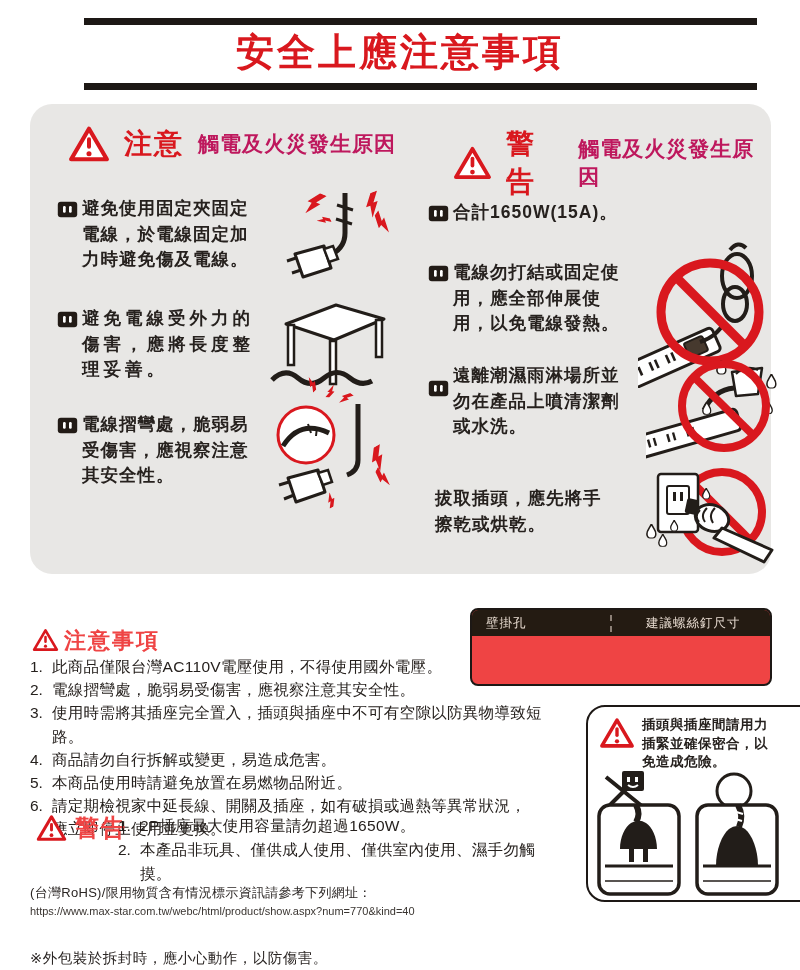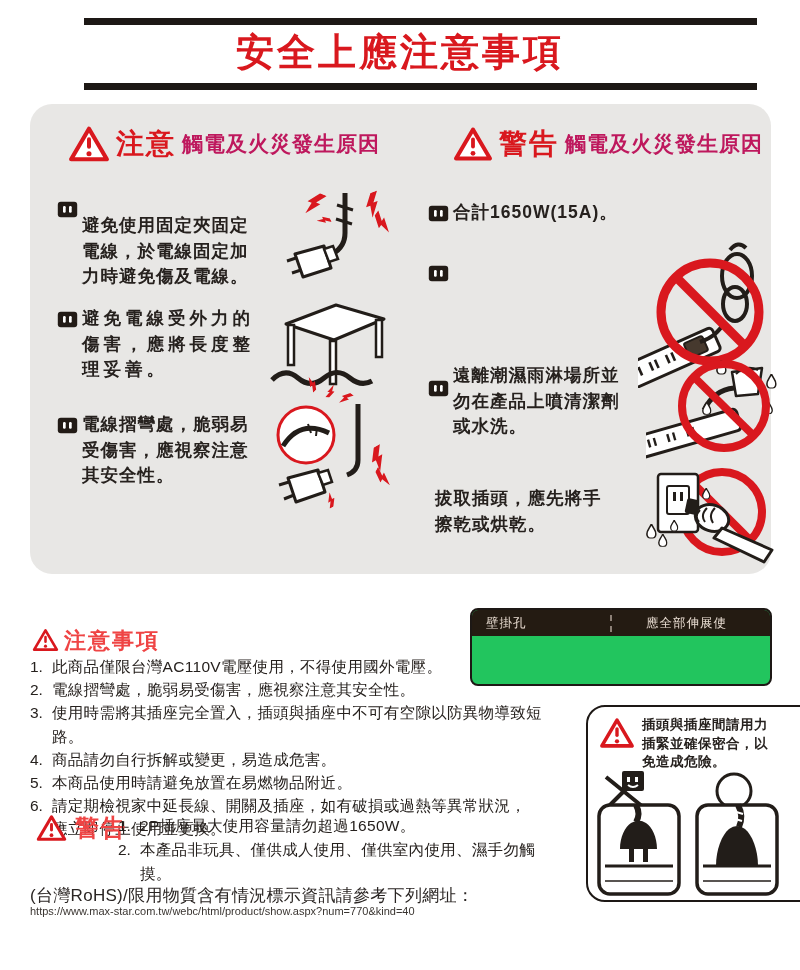--- a/index.html
+++ b/index.html
@@ -4,30 +4,30 @@
 <style>
   html,body{margin:0;padding:0;background:#fff;}
   .page{position:relative;width:800px;height:970px;background:#ffffff;overflow:hidden;
         font-family:"Liberation Sans","DejaVu Sans",sans-serif;color:#26211e;}
   .abs{position:absolute;}
   .hbar{position:absolute;left:84px;width:673px;height:7px;background:#1d1815;}
   .title{position:absolute;left:0;right:0;top:27px;margin:0;text-align:center;
          font-size:38px;font-weight:bold;letter-spacing:3px;color:#d9181e;}
   .panel{position:absolute;left:30px;top:104px;width:741px;height:470px;
          background:#e8e7e5;border-radius:22px;}
-  .col-head{position:absolute;display:flex;align-items:center;gap:6px;}
+  .col-head{position:absolute;display:flex;align-items:center;gap:14px;}
   .head-label{font-size:28px;font-weight:bold;color:#d9181e;letter-spacing:2px;}
   .head-sub{font-size:21px;font-weight:600;color:#be185d;letter-spacing:1px;}
   .item-text{position:absolute;font-size:17.5px;line-height:25.5px;letter-spacing:1px;
              color:#26211e;font-weight:600;white-space:pre-line;}
   .bullet{position:absolute;width:21px;height:17px;}
   .illus{position:absolute;}
   
   .spec-table{position:absolute;left:470px;top:608px;width:302px;height:78px;
-              border:2px solid #1d1815;border-radius:8px;background:#22c55e;overflow:hidden;
+              border:2px solid #1d1815;border-radius:8px;background:#ef4444;overflow:hidden;
               display:flex;flex-direction:column;box-sizing:border-box;}
   .spec-head{display:flex;height:26px;background:#241b12;color:#e9ddd2;
              font-size:12.5px;align-items:center;letter-spacing:1px;}
   .spec-head .h1{width:140px;padding-left:14px;box-sizing:border-box;border-right:2px dashed #8d8177;}
   .spec-head .h2{flex:1;padding-left:34px;}
   .spec-body{flex:1;position:relative;margin-top:48px;}
   .spec-div{position:absolute;left:138px;top:0;bottom:0;border-left:2px dashed #1d1815;}
   .mm{position:absolute;font-size:13px;font-weight:bold;color:#26211e;}
   
   .sec-title{position:absolute;font-size:22px;font-weight:bold;color:#ef4444;letter-spacing:2px;}
@@ -36,21 +36,21 @@
   .note .num{width:22px;flex:none;}
   .note .txt{flex:1;white-space:pre-line;letter-spacing:0.3px;}
   .warn-list{position:absolute;left:118px;top:814px;width:440px;font-size:15.5px;line-height:24px;}
   
   .insert-box{position:absolute;left:565px;top:705px;width:236px;height:197px;background:#fff;
               border:2.5px solid #1d1815;border-radius:19px;box-sizing:border-box;margin-left:21px;}
   .insert-text{position:absolute;left:54px;top:9px;width:142px;font-size:13.5px;line-height:18.5px;
                font-weight:600;white-space:pre-line;letter-spacing:0.5px;}
   
   .foot{position:absolute;left:30px;color:#2a2523;}
-  .f-small{font-size:17px;letter-spacing:0.3px;}
+  .f-small{font-size:13px;letter-spacing:0.3px;}
   .f-url{font-size:11px;color:#3a3531;}
   .f-med{font-size:14.5px;letter-spacing:0.5px;}
 </style>
 </head>
 <body>
 
 <svg width="0" height="0" style="position:absolute" aria-hidden="true">
   <defs>
     <symbol id="warn-tri" viewBox="0 0 40 36">
       <path d="M20,3.5 L37,32.5 H3 Z" fill="#fff" stroke="#d9181e" stroke-width="4" stroke-linejoin="round"></path>
@@ -94,21 +94,21 @@
       <svg width="40" height="36">
           <use href="#warn-tri"></use>
         </svg>
       <span class="head-label">警告</span>
       <span class="head-sub">觸電及火災發生原因</span>
     </div>
 
     <svg class="bullet" style="left:27px;top:97px">
         <use href="#outlet"></use>
       </svg>
-    <div class="item-text" style="left:52px;top:109px;width:205px">避免使用固定夾固定
+    <div class="item-text" style="left:52px;top:92px;width:205px">避免使用固定夾固定
 電線，於電線固定加
 力時避免傷及電線。</div>
     <svg class="illus" style="left:252px;top:86px" width="112" height="118" viewBox="0 0 112 118">
       <path d="M63,3 v40 c0,12 -7,19 -17,23" fill="none" stroke="#221d19" stroke-width="5"></path>
       <path d="M55,15 l16,5 M54,29 l16,5" stroke="#221d19" stroke-width="3"></path>
       <path d="M13,64 L42,56 L49,78 L21,87 Z" fill="#fff" stroke="#221d19" stroke-width="3" stroke-linejoin="round"></path>
       <path d="M42,59 l9,-3 5,13 -9,3 Z" fill="#fff" stroke="#221d19" stroke-width="2.5"></path>
       <path d="M14,68 l-9,3 M19,80 l-9,3" stroke="#221d19" stroke-width="3"></path>
       <use href="#bolt" width="16" height="24" transform="translate(30,0) rotate(22)"></use>
       <use href="#bolt" width="16" height="24" transform="translate(80,6) rotate(-20)"></use>
@@ -153,20 +153,23 @@
     </svg>
 
     <svg class="bullet" style="left:398px;top:101px">
         <use href="#outlet"></use>
       </svg>
     <div class="item-text" style="left:423px;top:96px;width:300px">合計1650W(15A)。</div>
 
     <svg class="bullet" style="left:398px;top:161px">
         <use href="#outlet"></use>
       </svg>
+    <div class="item-text" style="left:423px;top:156px;width:210px">電線勿打結或固定使
+用，應全部伸展使
+用，以免電線發熱。</div>
     <svg class="illus" style="left:608px;top:126px" width="132" height="158" viewBox="0 0 132 158">
       <g transform="rotate(-24 20 135)">
         <rect x="-16" y="122" width="100" height="25" rx="4" fill="#fff" stroke="#221d19" stroke-width="3"></rect>
         <g fill="#221d19">
           <rect x="-6" y="129" width="2.6" height="9"></rect>
             <rect x="0" y="129" width="2.6" height="9"></rect>
           <rect x="12" y="129" width="2.6" height="9"></rect>
             <rect x="18" y="129" width="2.6" height="9"></rect>
           <rect x="30" y="129" width="2.6" height="9"></rect>
             <rect x="36" y="129" width="2.6" height="9"></rect>
@@ -226,21 +229,21 @@
       <use href="#drop" width="12" height="16" transform="translate(6,58) scale(0.9)"></use>
       <use href="#drop" width="12" height="16" transform="translate(18,68) scale(0.8)"></use>
       <use href="#drop" width="12" height="16" transform="translate(30,54) scale(0.7)"></use>
       <use href="#drop" width="12" height="16" transform="translate(62,22) scale(0.7)"></use>
     </svg>
   </div>
 
   <div class="spec-table">
     <div class="spec-head">
       <span class="h1">壁掛孔</span>
-      <span class="h2">應全部伸展使</span>
+      <span class="h2">建議螺絲釘尺寸</span>
     </div>
     <div class="spec-body">
       <div class="spec-div"></div>
       <svg class="abs" style="left:4px;top:2px" width="132" height="46" viewBox="0 0 132 46">
         <use href="#keyhole" x="4" y="10" width="22" height="28"></use>
         <use href="#keyhole" x="106" y="10" width="22" height="28"></use>
         <path d="M32,16 H100" stroke="#221d19" stroke-width="2"></path>
         <path d="M30,16 l9,-4.5 v9 Z" fill="#221d19"></path>
         <path d="M102,16 l-9,-4.5 v9 Z" fill="#221d19"></path>
       </svg>
@@ -339,14 +342,15 @@
         <path d="M39,8 l10,3 M38,15 l10,3" stroke="#fff" stroke-width="2"></path>
         <path d="M22,63 c0,-17 6,-31 13,-37 q8,-6 16,0 c7,6 13,20 13,37 Z" fill="#221d19"></path>
         <path d="M9,63 H77" stroke="#221d19" stroke-width="3"></path>
         <path d="M9,78 H77" stroke="#221d19" stroke-width="1.5"></path>
       </g>
     </svg>
   </div>
 
   <div class="foot f-small" style="top:884px">(台灣RoHS)/限用物質含有情況標示資訊請參考下列網址：</div>
   <div class="foot f-url" style="top:905px">https://www.max-star.com.tw/webc/html/product/show.aspx?num=770&amp;kind=40</div>
+  <div class="foot f-med" style="top:949px">※外包裝於拆封時，應小心動作，以防傷害。</div>
 
 </div>
 
 </body></html>

